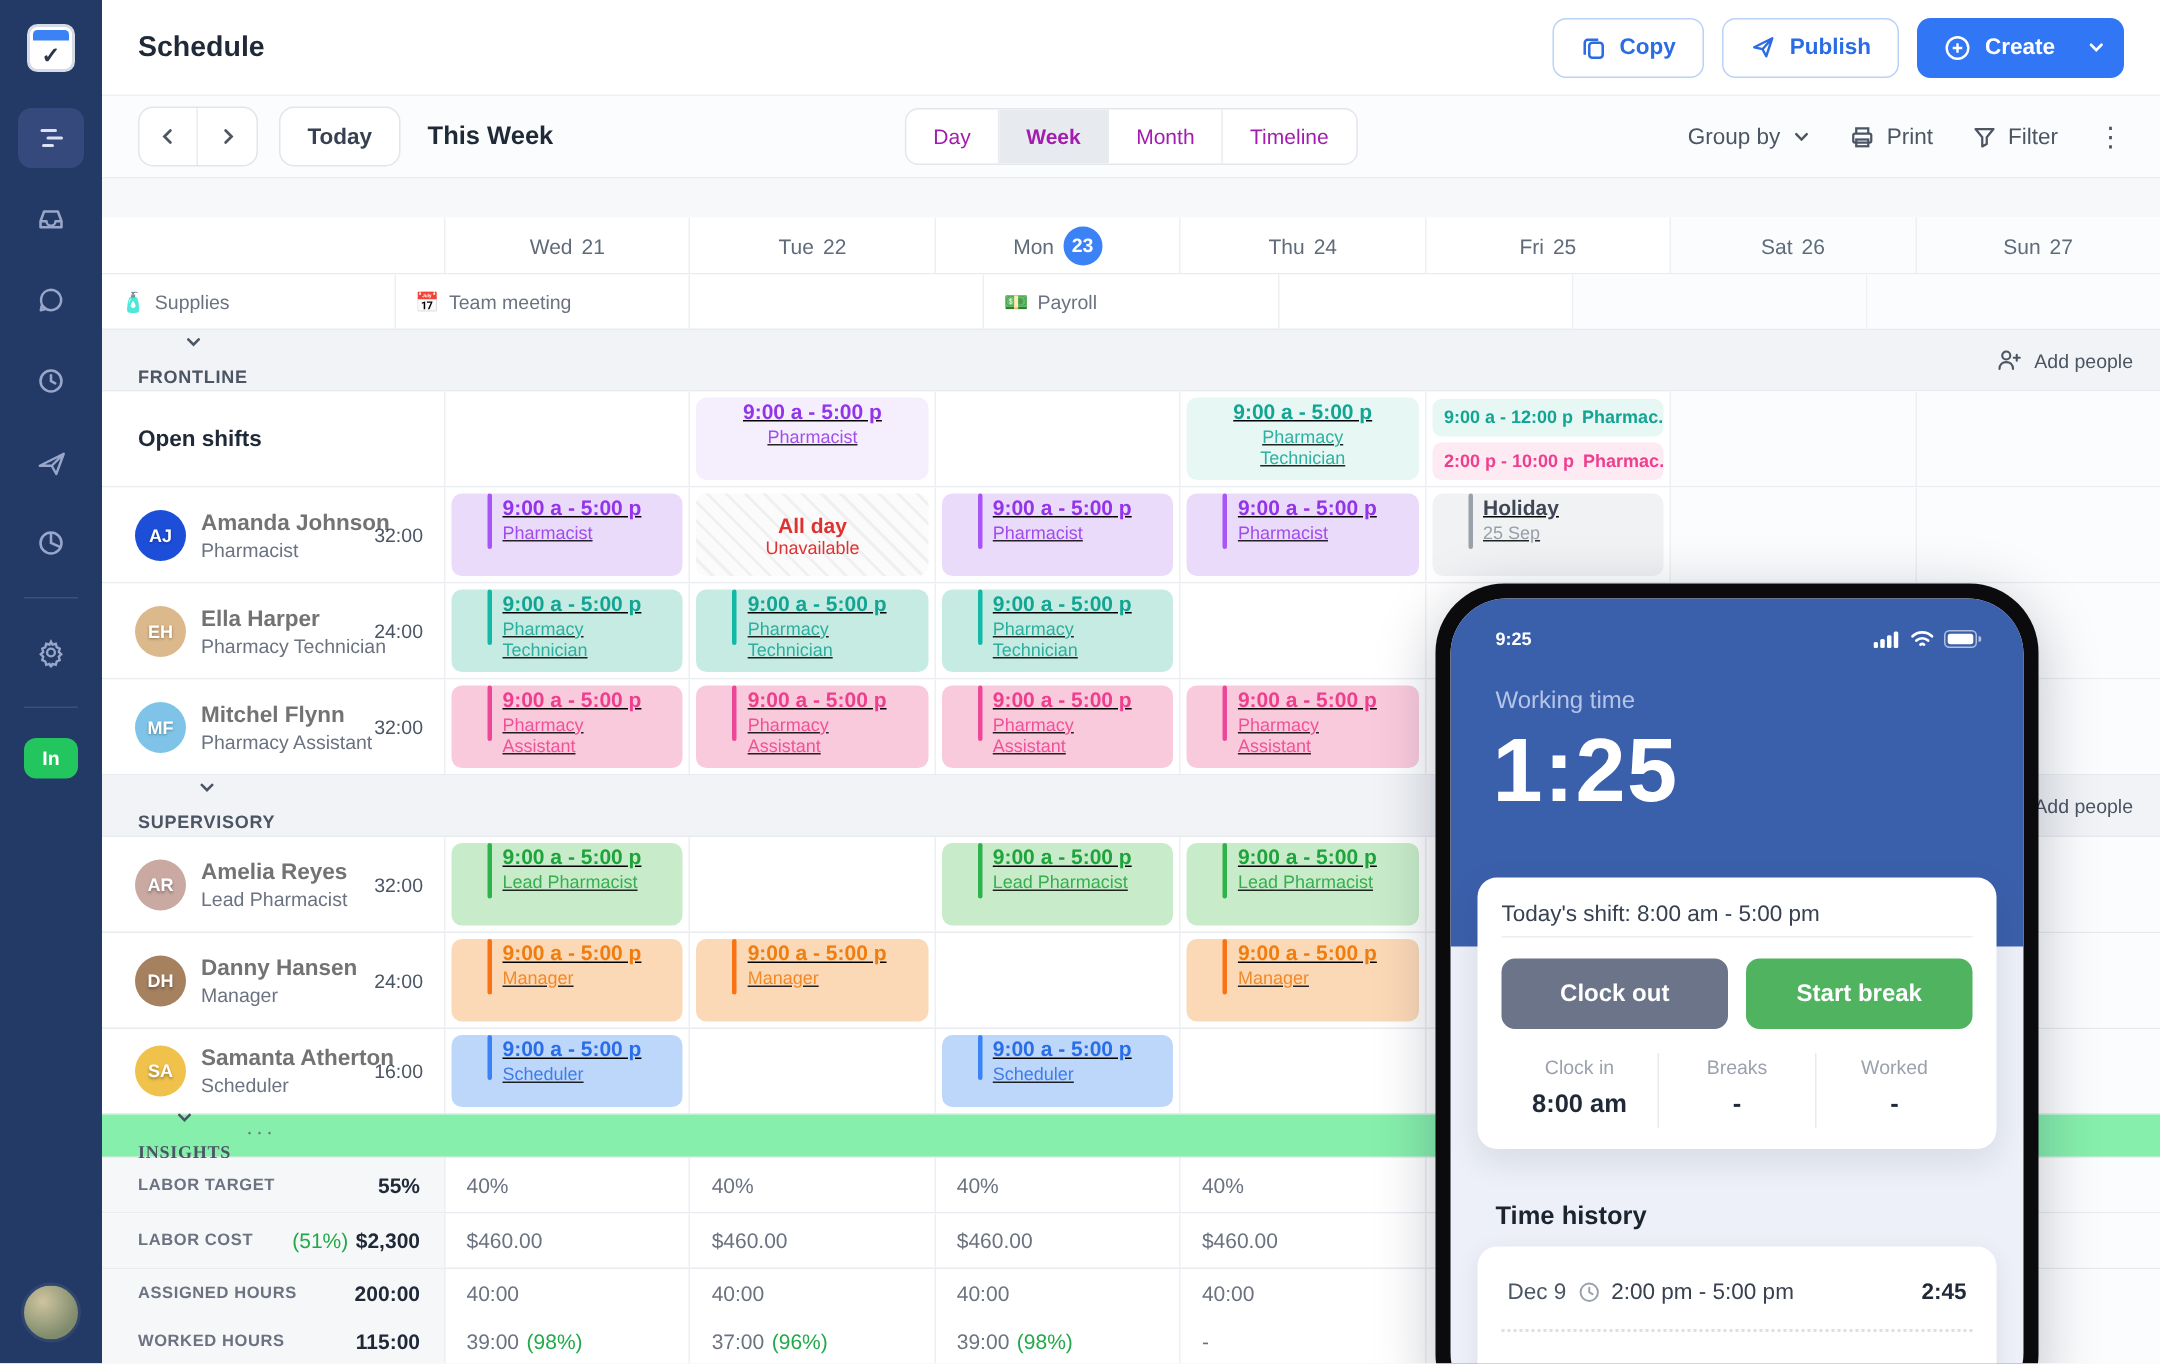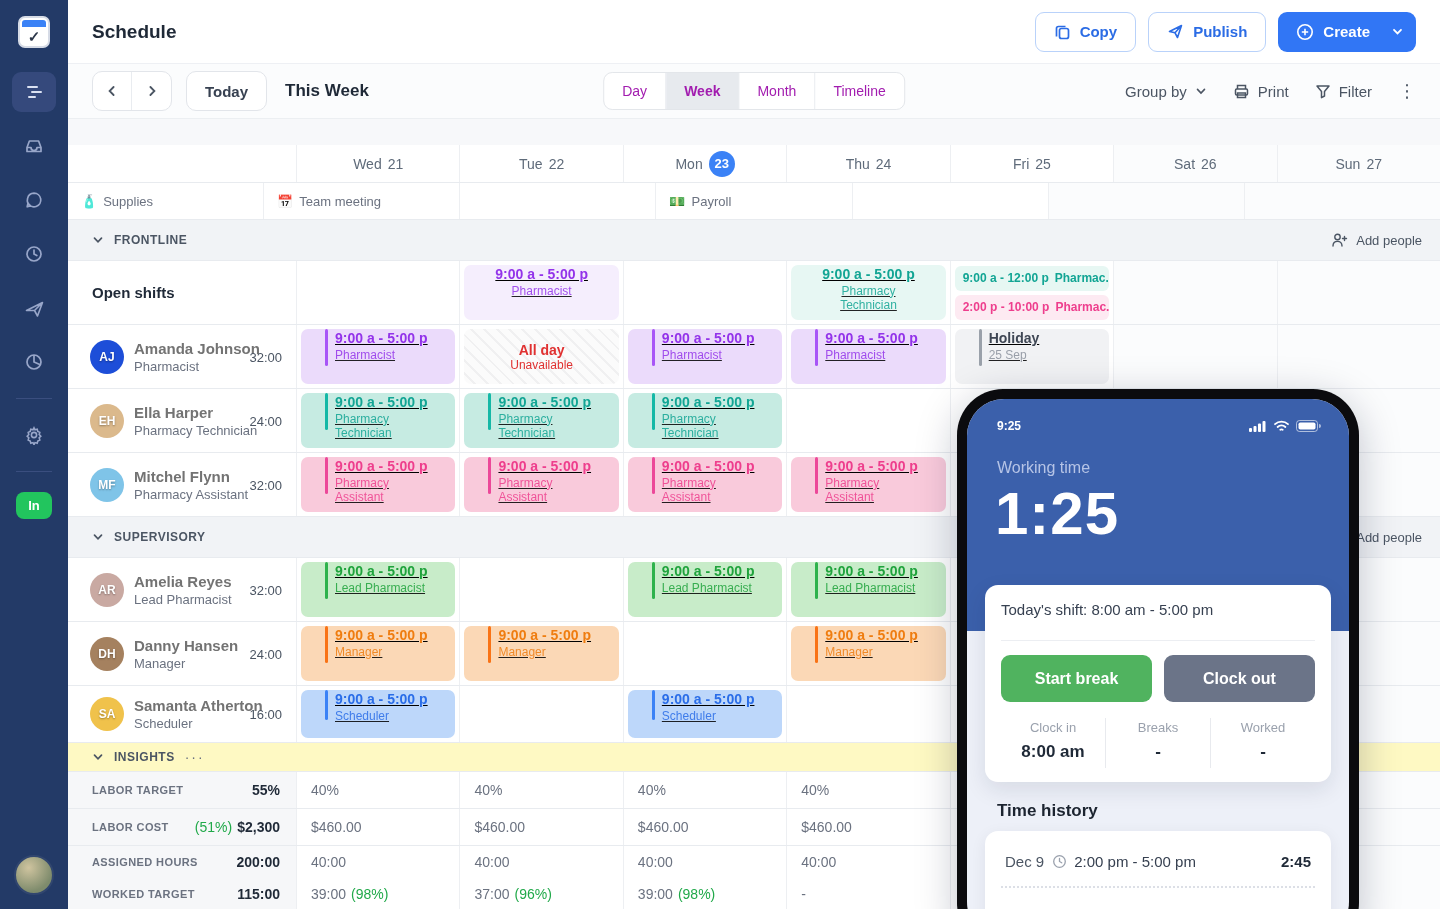--- a/index.html
+++ b/index.html
@@ -57,21 +57,21 @@
 
   .row-dayhdr { height:38px; }
   .row-dayhdr .daycell { display:flex; align-items:center; justify-content:center; font-size:14px; color:#5f6b7a; gap:6px; }
   .today-badge { width:26px; height:26px; border-radius:50%; background:#3b82f6; color:#fff; font-size:13px; font-weight:bold; display:flex; align-items:center; justify-content:center; }
 
   .row-notes { height:37px; }
   .row-notes .namecol { display:flex; align-items:center; padding-left:24px; gap:7px; font-size:13px; font-weight:bold; color:#374151; }
   .row-notes .daycell { display:flex; align-items:center; padding-left:13px; gap:6px; font-size:13px; color:#6b7280; }
 
   .row-section { height:41px; background:#f1f3f6; display:flex; align-items:center; padding:0 18px 0 24px; border-bottom:1px solid #e8ebef; }
-  .sec-title { display:flex; align-items:center; gap:10px; font-size:12px; font-weight:bold; color:#4b5563; letter-spacing:.5px; cursor:pointer; }
+  .sec-title { display:flex; align-items:center; gap:10px; font-size:12px; font-weight:bold; color:#4b5563; letter-spacing:.5px; cursor:pointer;flex-direction:column; }
   .sec-menu { margin-left:10px; color:#6b7280; font-size:14px; letter-spacing:2px; cursor:pointer; }
   .sec-action { margin-left:auto; display:flex; align-items:center; gap:8px; font-size:13px; color:#4b5563; cursor:pointer; }
 
   .row-open, .row-person { height:64px; }
   .row-person.short { height:57px; }
   .open-label { display:flex; align-items:center; height:100%; padding-left:24px; font-size:15px; font-weight:bold; color:#1f2937; }
   .person { display:flex; align-items:center; height:100%; padding-left:22px; gap:10px; }
   .avatar { width:34px; height:34px; border-radius:50%; display:flex; align-items:center; justify-content:center; font-size:12px; font-weight:bold; color:#fff; text-shadow:0 1px 2px rgba(0,0,0,.35); flex-shrink:0; }
   .p-name { font-size:15px; font-weight:bold; color:#737373; line-height:1.4; }
   .p-role { font-size:13px; color:#6b7280; line-height:1.3; }
@@ -84,41 +84,41 @@
   .chip.center { justify-content:center; text-align:center; }
   .unavail { position:absolute; inset:4px; border-radius:7px; display:flex; flex-direction:column; align-items:center; justify-content:center; background:repeating-linear-gradient(45deg,#fbfbfb 0 7px,#f0f0f1 7px 9px); cursor:pointer; }
   .unavail .t { color:#e03131; font-size:14px; font-weight:bold; }
   .unavail .r { color:#e03131; font-size:12px; }
   .minis { position:absolute; inset:2px 4px; display:flex; flex-direction:column; justify-content:center; gap:4px; }
   .mini { height:25px; border-radius:6px; display:flex; align-items:center; padding:0 8px; gap:6px; font-size:12px; white-space:nowrap; overflow:hidden; cursor:pointer; }
   .mini .mt { font-weight:bold; }
   .mini .mr { font-weight:bold; }
 
   
-  .row-insightsbar { height:29px; background:#fef9c3; display:flex; align-items:center; padding-left:24px; border-bottom:1px solid #e8ebef; }
+  .row-insightsbar { height:29px; background:#86efac; display:flex; align-items:center; padding-left:24px; border-bottom:1px solid #e8ebef;font-family:Liberation Serif, serif; }
   .row-ins { background:#fff; }
   .row-ins .namecol { background:#f6f7f9; display:flex; align-items:center; justify-content:space-between; padding:0 16px 0 24px; }
   .ins-label { font-size:11px; color:#6b7280; letter-spacing:.4px; font-weight:bold; }
   .ins-total { font-size:14px; color:#1f2937; display:flex; gap:5px; }
   .ins-total .bold { font-weight:bold; }
   .green { color:#21a94a; }
   .row-ins .daycell { display:flex; align-items:center; padding-left:14px; font-size:14px; color:#6b7280; gap:5px; }
   .noborder { border-bottom:none !important; }
 
   
   .phone { position:absolute; left:957px; top:389px; width:402px; height:560px; background:#0b0b0e; border-radius:46px; padding:10px; z-index:10; box-shadow:0 10px 40px rgba(10,20,50,.25); }
   .screen { width:100%; height:100%; border-radius:37px; overflow:hidden; background:#edf0f8; position:relative; }
   .ph-blue { height:232px; background:#3b60ab; }
   .ph-status { display:flex; align-items:center; padding:20px 28px 0 30px; color:#fff; }
   .ph-time { font-size:12px; font-weight:bold; }
   .ph-status-icons { margin-left:auto; display:flex; align-items:center; gap:6px; }
   .ph-worklabel { margin:26px 0 2px 30px; color:#b6c4e6; font-size:16px; }
   .ph-workval { margin-left:28px; color:#fff; font-size:60px; font-weight:bold; letter-spacing:1px; }
   .ph-card { position:absolute; left:18px; right:18px; top:186px; background:#fff; border-radius:13px; box-shadow:0 8px 22px rgba(20,30,60,.10); padding:16px 16px 14px; }
-  .ph-shift { font-size:15px; color:#374151; padding-bottom:22px; border-bottom:1px solid #eceef2; }
+  .ph-shift { font-size:15px; color:#374151; padding-bottom:6px; border-bottom:1px solid #eceef2; }
   .ph-btns { display:flex; gap:12px; margin-top:14px; }
   .ph-btn { flex:1; height:47px; border-radius:9px; display:flex; align-items:center; justify-content:center; color:#fff; font-size:16px; font-weight:bold; cursor:pointer; }
   .ph-btn.green-btn { background:#50b35f; }
   .ph-btn.gray-btn { background:#6b7488; }
   .ph-stats { display:flex; margin-top:16px; }
   .ph-stat { flex:1; text-align:center; padding:2px 0 6px; }
   .ph-stat + .ph-stat { border-left:1px solid #e8eaee; }
   .ph-stat .sl { font-size:13px; color:#9aa1ad; }
   .ph-stat .sv { font-size:17px; font-weight:bold; color:#1f2937; margin-top:7px; }
   .ph-history-title { position:absolute; left:30px; top:402px; font-size:17px; font-weight:bold; color:#1c2430; }
@@ -745,21 +745,21 @@
           </div>
           <div class="daycell">
             <span>40:00</span>
           </div>
           <div class="daycell"></div>
           <div class="daycell wkend"></div>
           <div class="daycell wkend"></div>
         </div>
         <div class="grow row-ins" style="height: 33px;">
           <div class="namecol">
-            <span class="ins-label">WORKED TARGET</span>
+            <span class="ins-label">WORKED HOURS</span>
             <span class="ins-total">
               <span class="bold ">115:00</span>
             </span>
           </div>
           <div class="daycell">
             <span>39:00</span>
             <span class="green">(98%)</span>
           </div>
           <div class="daycell">
             <span>37:00</span>
@@ -803,22 +803,22 @@
             </svg>
           </span>
         </div>
         <div class="ph-worklabel">Working time</div>
         <div class="ph-workval">1:25</div>
       </div>
 
       <div class="ph-card">
         <div class="ph-shift">Today's shift: 8:00 am - 5:00 pm</div>
         <div class="ph-btns">
+          <div class="ph-btn gray-btn">Clock out</div>
           <div class="ph-btn green-btn">Start break</div>
-          <div class="ph-btn gray-btn">Clock out</div>
         </div>
         <div class="ph-stats">
           <div class="ph-stat">
             <div class="sl">Clock in</div>
             <div class="sv">8:00 am</div>
           </div>
           <div class="ph-stat">
             <div class="sl">Breaks</div>
             <div class="sv">-</div>
           </div>

